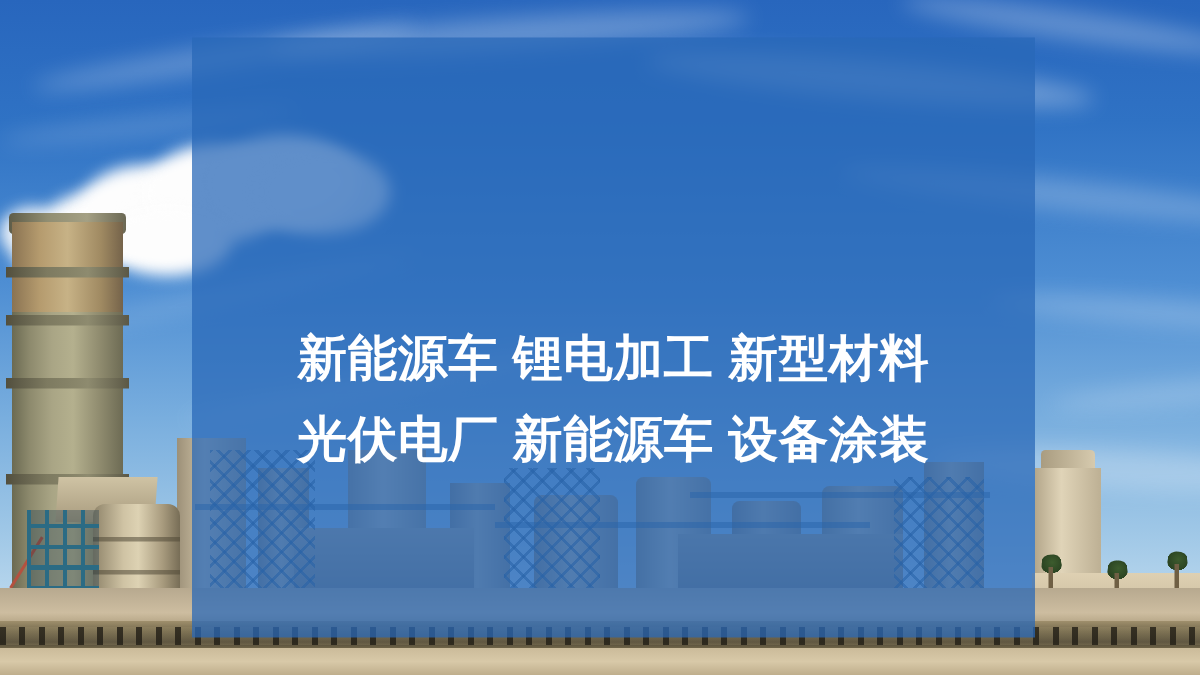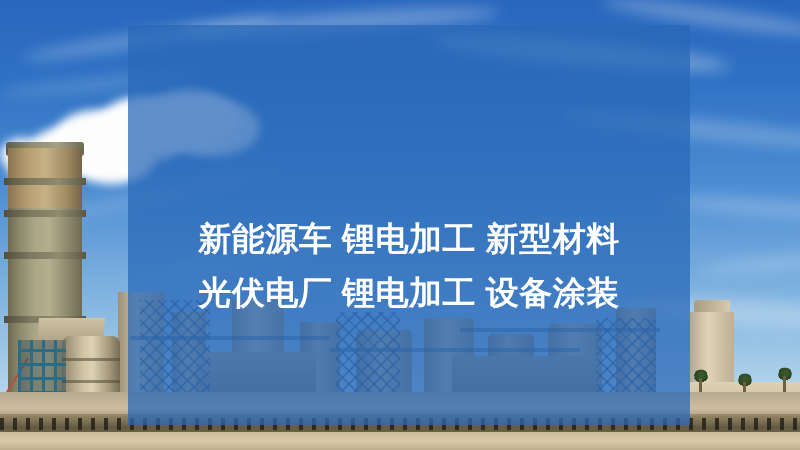--- a/index.html
+++ b/index.html
@@ -380,15 +380,15 @@
   <div class="lowbuild"></div>
 
   <div class="ground-far"></div>
   <div class="rail-deck"></div>
   <div class="rail-ties"></div>
   <div class="ground-near"></div>
 
   <div class="overlay"></div>
 
   <div class="subline s1">新能源车  锂电加工  新型材料</div>
-  <div class="subline s2">光伏电厂  锂电加工  设备涂装</div>
+  <div class="subline s2">光伏电厂  新能源车  设备涂装</div>
 
 </div>
 
 </body></html>

